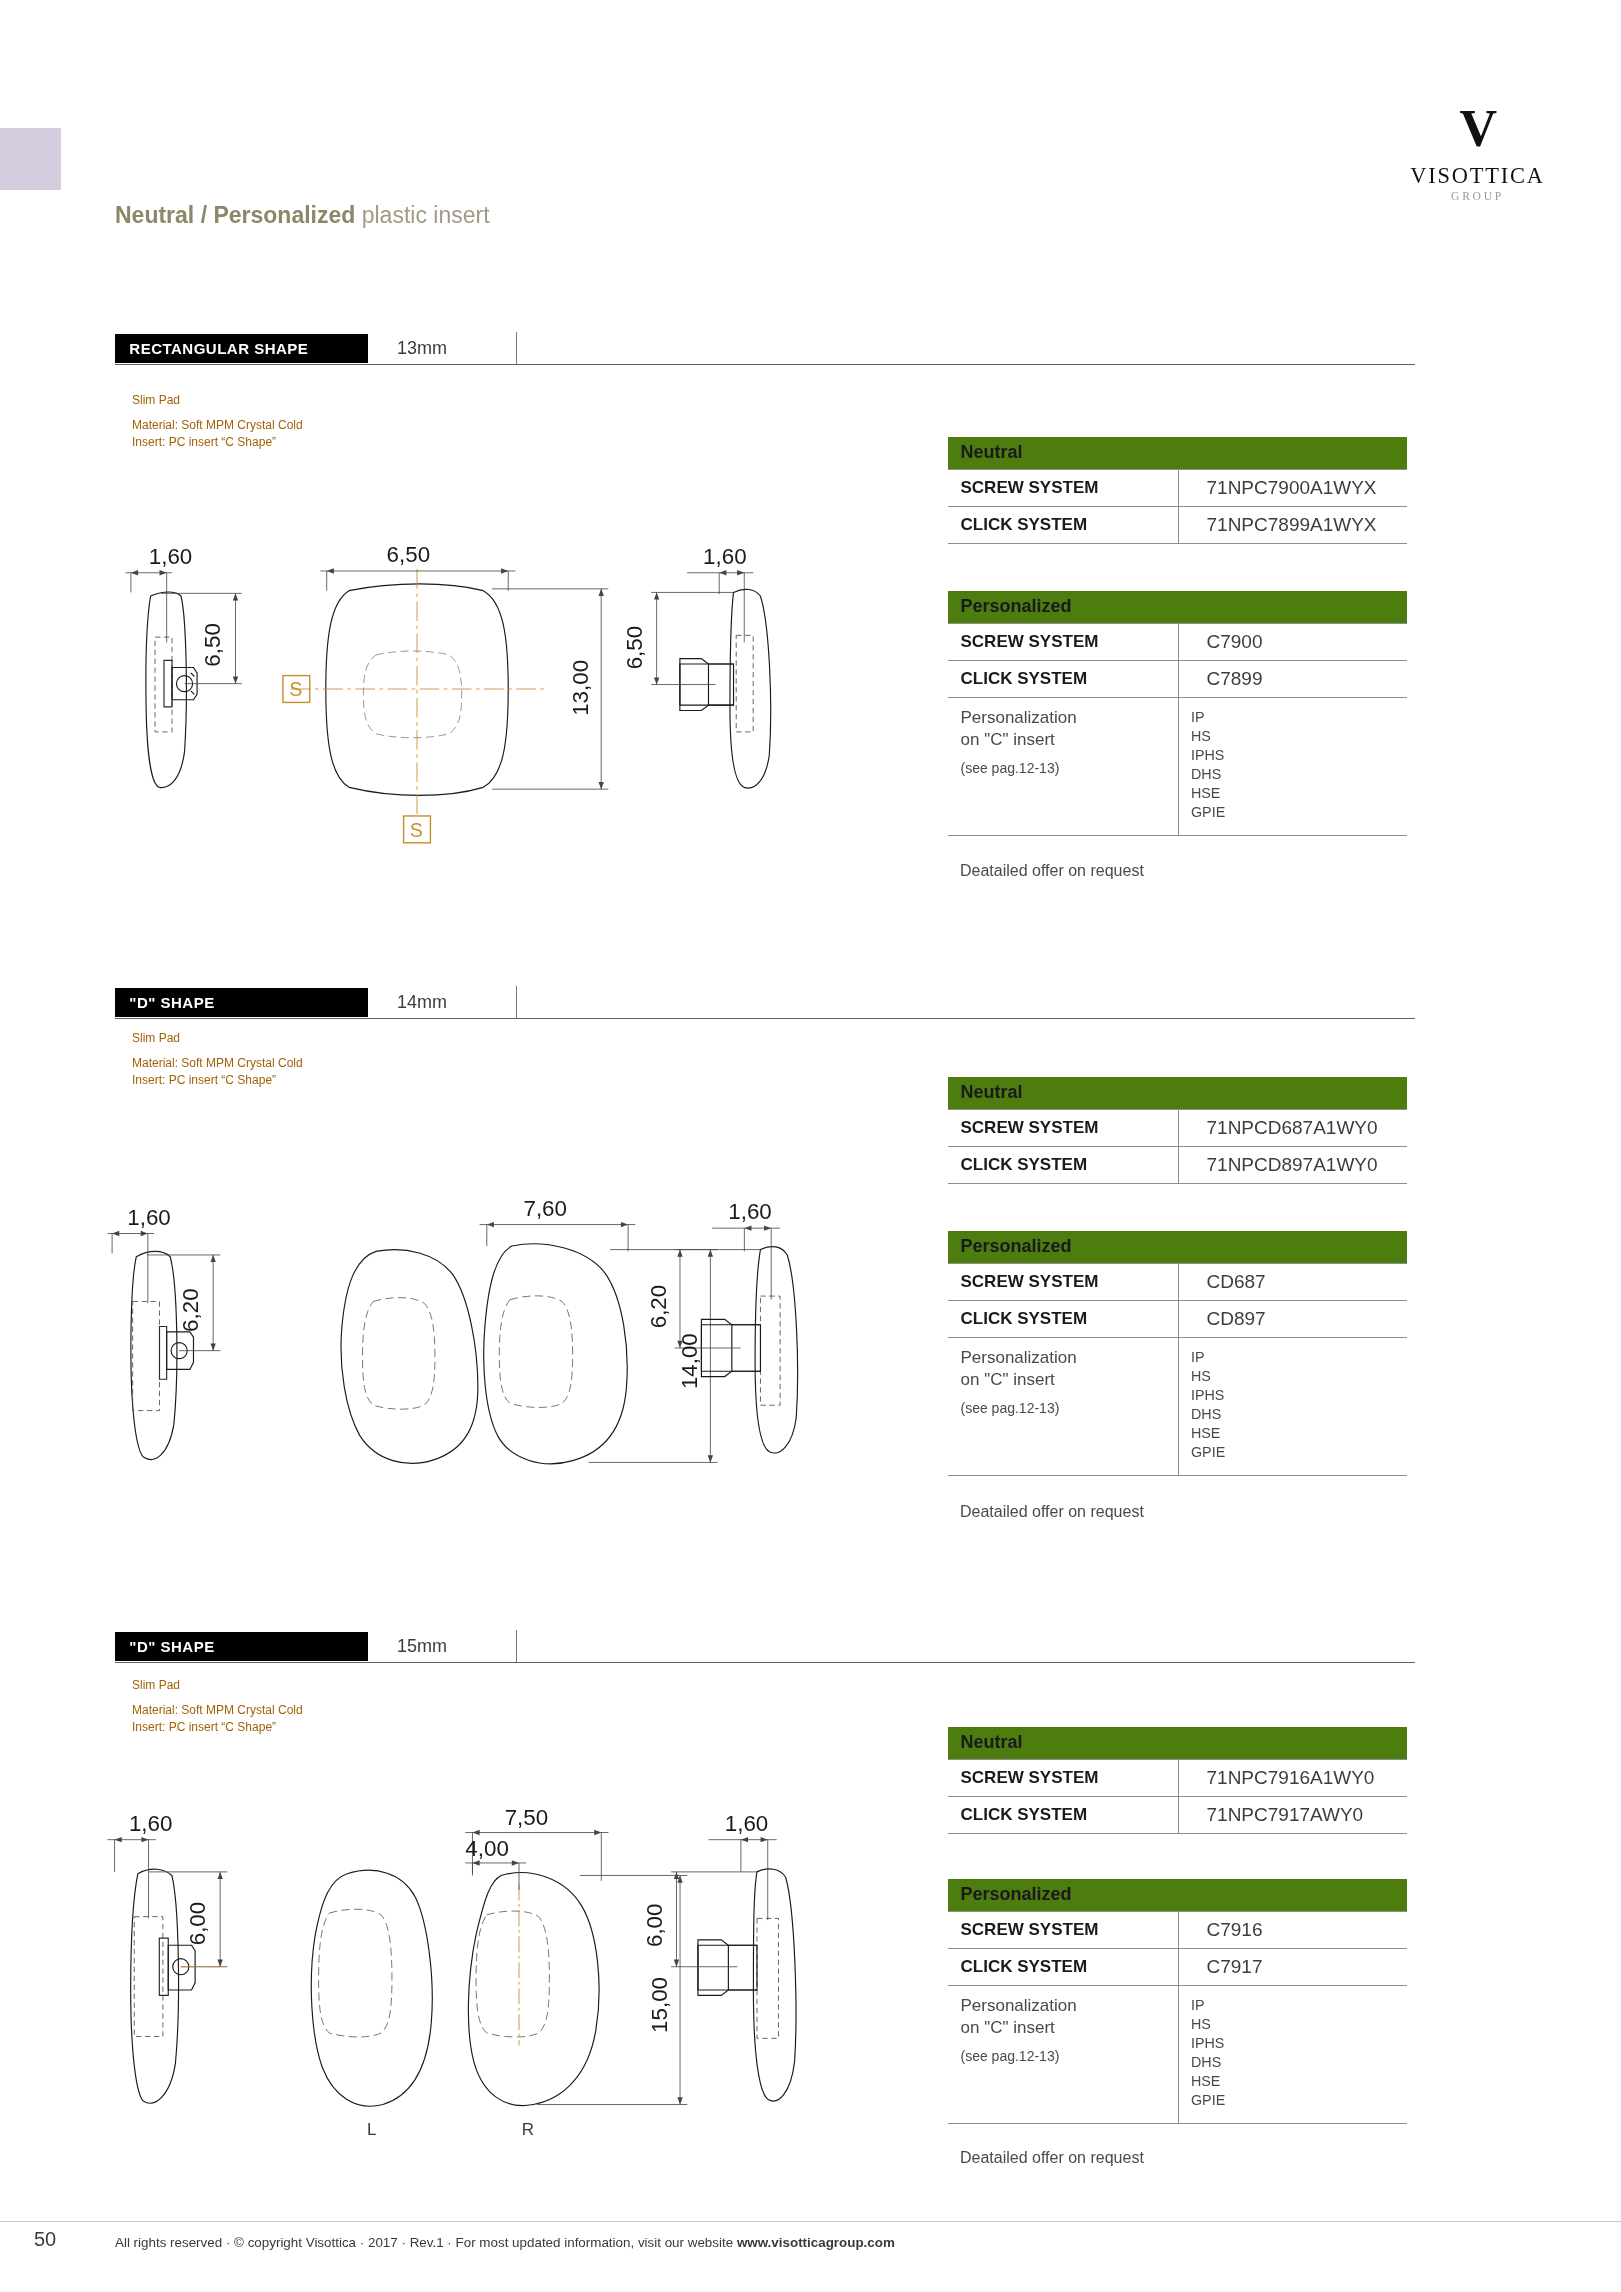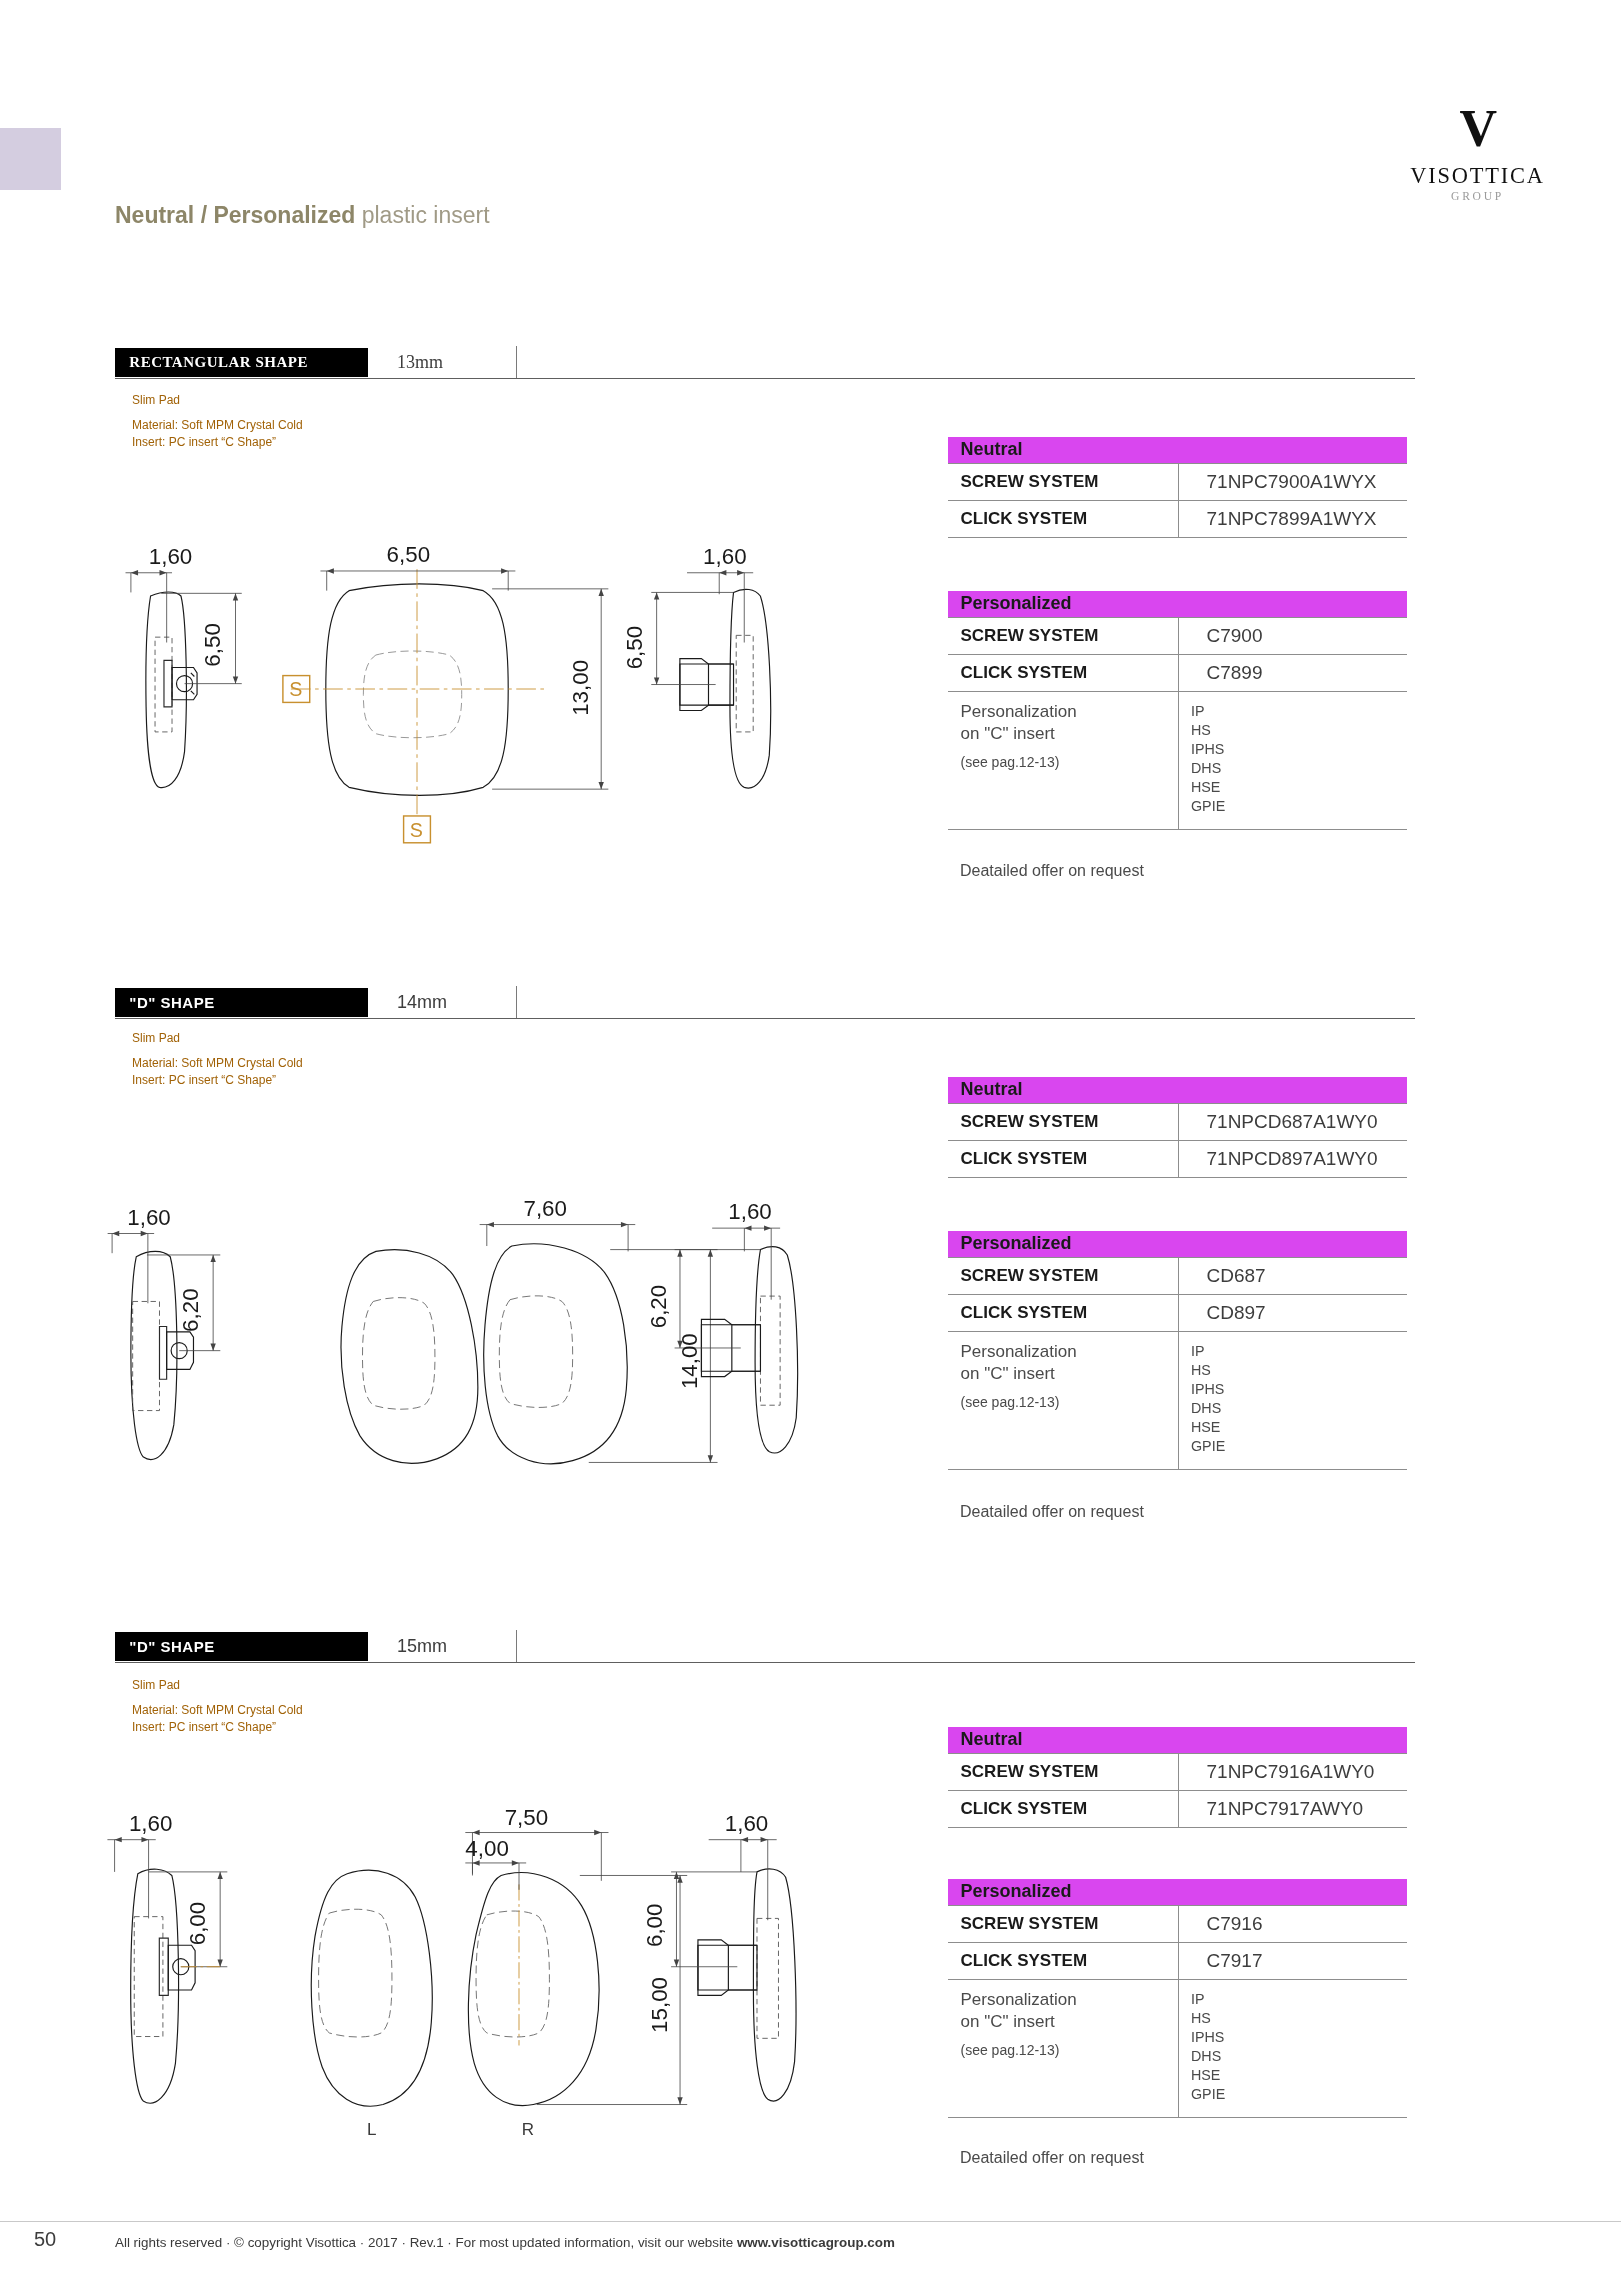--- a/index.html
+++ b/index.html
@@ -49,21 +49,21 @@
     font-size:18px;color:#3d3d3d;
   }
   .sechead .vsep{position:absolute;left:401px;top:-1.8px;width:0.9px;height:32px;background:#7a7a7a;}
   .sechead .rule{position:absolute;left:0;top:29.6px;width:1300px;height:1.8px;background:#5e5e5e;}
 
   .desc{position:absolute;left:132px;font-size:12px;color:#a16207;line-height:1.42;}
   .desc .l1{margin-bottom:8px;}
 
   
   .tbl{position:absolute;width:459px;border-collapse:collapse;font-size:17px;}
-  .tbl .hdr{background:#d946ef;height:26px;}
+  .tbl .hdr{background:#4d7c0f;height:32px;}
   .tbl .hdr td{font-weight:bold;font-size:18px;color:#1a1a1a;padding-left:12.5px;border-bottom:0.9px solid #8d8d8d;}
   .tbl td{border-bottom:0.9px solid #8d8d8d;padding:0;}
   .tbl .lbl{width:217px;font-weight:bold;font-size:17px;color:#1a1a1a;padding-left:12.5px;height:36px;border-right:0.9px solid #8d8d8d;}
   .tbl .val{padding-left:28px;color:#3d3d3d;font-size:19px;height:36px;}
   .tbl .pcell{padding:9px 0 12.5px 12.5px;color:#4a4a4a;font-size:17px;line-height:1.3;border-right:0.9px solid #8d8d8d;vertical-align:top;}
   .tbl .pcell .sm{font-size:14px;display:block;margin-top:8px;}
   .tbl .olist{padding:10.7px 0 12.5px 12.5px;color:#4a4a4a;font-size:14.3px;line-height:1.33;vertical-align:top;}
   .tbl .olist div{white-space:nowrap;}
   .note{position:absolute;font-size:16px;color:#4a4a4a;}
 
@@ -93,21 +93,21 @@
     <span class="l">plastic insert</span>
   </div>
 
   <div class="logo">
     <div class="mark">V</div>
     <div class="name">VISOTTICA</div>
     <div class="grp">GROUP</div>
   </div>
 
   <div class="sec">
-    <div class="sechead" style="top:348px;font-family:Liberation Serif, serif;">
+    <div class="sechead" style="top:334px;">
       <div class="tag">RECTANGULAR SHAPE</div>
       <div class="mm">13mm</div>
       <div class="vsep"></div>
       <div class="rule"></div>
     </div>
 
     <div class="desc" style="top:392px;">
       <div class="l1">Slim Pad</div>
       <div>Material: Soft MPM Crystal Cold</div>
       <div>Insert: PC insert “C Shape”</div>

